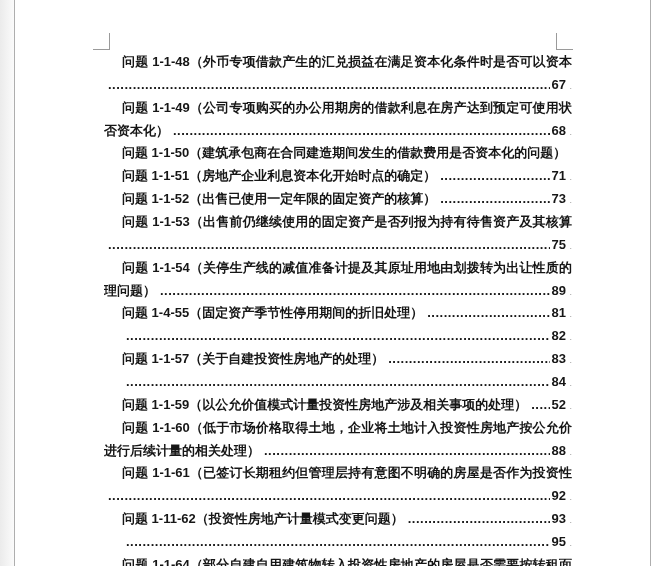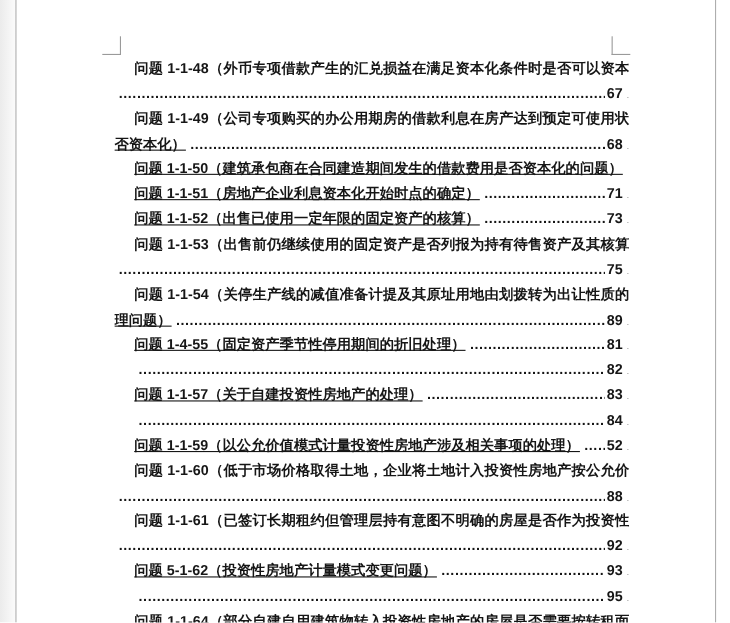--- a/index.html
+++ b/index.html
@@ -31,21 +31,21 @@
   }
   .toc-row{
     height:22.86px;display:flex;align-items:baseline;
     line-height:22.86px;white-space:nowrap;overflow:hidden;
   }
   .toc-row.indent{padding-left:18px;}
   .toc-row.textrow{
     display:block;white-space:normal;
     text-align:justify;text-align-last:justify;
   }
-  .row-text{flex:0 0 auto;text-decoration:underline;}
+  .row-text{flex:0 0 auto;}
   .leader{
     flex:1 1 auto;overflow:hidden;margin:0 2px 0 4px;
     letter-spacing:0.5px;
   }
   .pagenum{flex:0 0 auto;}
   .pmark{
     flex:0 0 auto;width:6px;color:#9a9a9a;font-size:9px;
     text-align:right;font-weight:normal;
   }
 </style>
@@ -150,37 +150,38 @@
       <div class="toc-row indent">
         <span class="row-text">问题 1-1-59（以公允价值模式计量投资性房地产涉及相关事项的处理）</span>
         <span class="leader">................................................................................................................................................................</span>
         <span class="pagenum">52</span>
         <span class="pmark">.</span>
       </div>
     </div>
     <div>
       <div class="toc-row indent textrow">问题 1-1-60（低于市场价格取得土地，企业将土地计入投资性房地产按公允价值模式</div>
       <div class="toc-row">
+        <span class="row-text">进行后续计量的相关处理）</span>
         <span class="leader">................................................................................................................................................................</span>
         <span class="pagenum">88</span>
         <span class="pmark">.</span>
       </div>
     </div>
     <div>
       <div class="toc-row indent textrow">问题 1-1-61（已签订长期租约但管理层持有意图不明确的房屋是否作为投资性房地产）</div>
       <div class="toc-row">
         <span class="row-text"></span>
         <span class="leader">................................................................................................................................................................</span>
         <span class="pagenum">92</span>
         <span class="pmark">.</span>
       </div>
     </div>
     <div>
       <div class="toc-row indent">
-        <span class="row-text">问题 5-1-62（投资性房地产计量模式变更问题）</span>
+        <span class="row-text">问题 1-11-62（投资性房地产计量模式变更问题）</span>
         <span class="leader">................................................................................................................................................................</span>
         <span class="pagenum">93</span>
         <span class="pmark">.</span>
       </div>
     </div>
     <div>
       <div class="toc-row indent">
         <span class="leader">................................................................................................................................................................</span>
         <span class="pagenum">95</span>
         <span class="pmark">.</span>

